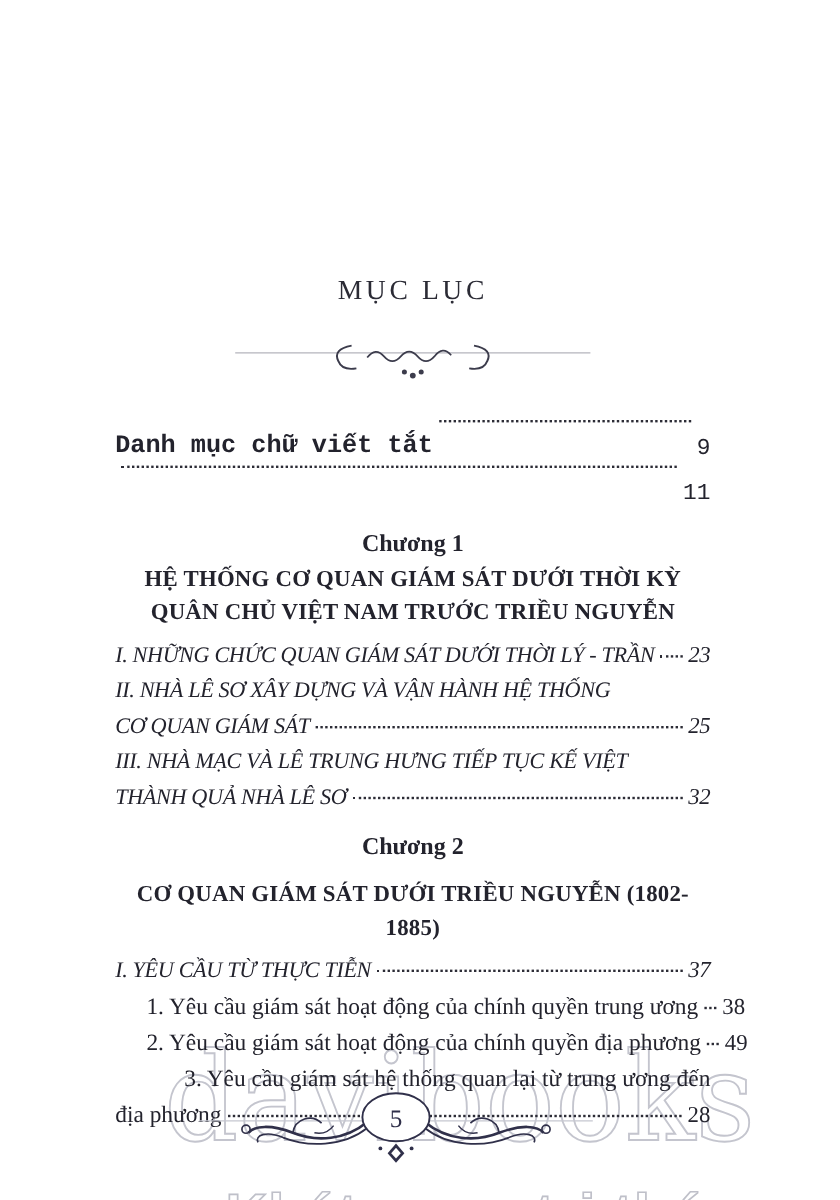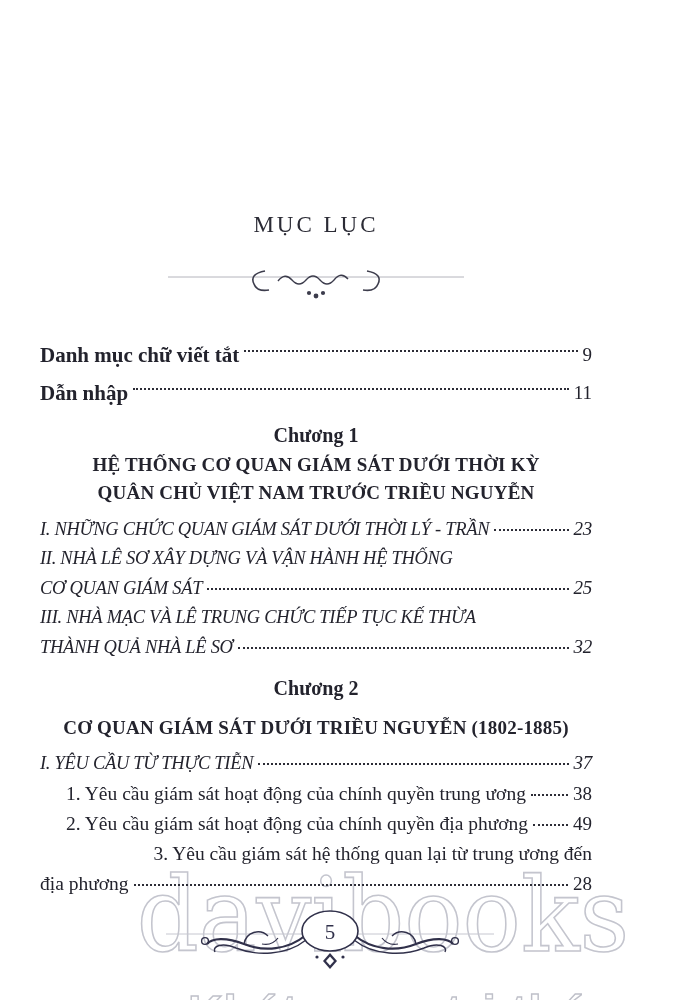--- a/index.html
+++ b/index.html
@@ -3,30 +3,30 @@
 <meta charset="utf-8">
 <style>
   * { margin:0; padding:0; box-sizing:border-box; }
   html,body { background:#888; }
   .page {
     position:relative; width:700px; height:1000px; margin:0 auto;
     background:#ffffff; overflow:hidden;
     font-family:"Liberation Serif","DejaVu Serif",serif;
     color:#23232d;
   }
-  .content { position:relative; z-index:2; padding:212px 108px 0 40px; }
+  .content { position:relative; z-index:2; padding:212px 108px 0 96px;margin-top:17px; }
 
   .doc-title {
     text-align:center; font-size:23px; font-weight:400;
     letter-spacing:3px; color:#2b2b35; line-height:26px;
   }
   .ornament-wrap { margin-top:26px; text-align:center; }
 
   .frontmatter { margin-top:30px; }
-  .fm-row { display:flex; align-items:center; font-weight:bold; font-size:21px; line-height:38px; }
+  .fm-row { display:flex; align-items:flex-start; font-weight:bold; font-size:21px; line-height:38px;font-family:Liberation Mono, monospace; }
   .fm-row .pg { font-weight:400; }
 
   .kicker { margin-top:10px; text-align:center; font-weight:bold; font-size:20px; line-height:26px; }
   .chap-title { margin-top:3px; text-align:center; font-weight:bold; font-size:19px; line-height:28px; letter-spacing:0.2px; }
   .chap2-title { margin-top:13px; }
 
   .entries { margin-top:7px;font-style:italic; }
   .row { display:flex; align-items:baseline; }
   .caps { font-size:18.5px; letter-spacing:-0.3px; line-height:29px; }
   .caps-cont { line-height:29px; }
@@ -79,21 +79,20 @@
       </svg>
     </div>
 
     <div class="frontmatter">
       <div class="fm-row">
         <span class="label">Danh mục chữ viết tắt</span>
         <span class="dots"></span>
         <span class="pg">9</span>
       </div>
       <div class="fm-row">
-        <span class="label">Dẫn nhập</span>
         <span class="dots"></span>
         <span class="pg">11</span>
       </div>
     </div>
 
     <div class="kicker">Chương 1</div>
     <div class="chap-title">
       <div>HỆ THỐNG CƠ QUAN GIÁM SÁT DƯỚI THỜI KỲ</div>
       <div>QUÂN CHỦ VIỆT NAM TRƯỚC TRIỀU NGUYỄN</div>
     </div>
@@ -106,21 +105,21 @@
       </div>
       <div>
         <div class="caps caps-cont">II. NHÀ LÊ SƠ XÂY DỰNG VÀ VẬN HÀNH HỆ THỐNG</div>
         <div class="row caps">
           <span class="label">CƠ QUAN GIÁM SÁT</span>
           <span class="dots"></span>
           <span class="pg">25</span>
         </div>
       </div>
       <div>
-        <div class="caps caps-cont">III. NHÀ MẠC VÀ LÊ TRUNG CHỨC TIẾP TỤC KẾ THỪA</div>
+        <div class="caps caps-cont">III. NHÀ MẠC VÀ LÊ TRUNG HƯNG TIẾP TỤC KẾ VIỆT</div>
         <div class="row caps">
           <span class="label">THÀNH QUẢ NHÀ LÊ SƠ</span>
           <span class="dots"></span>
           <span class="pg">32</span>
         </div>
       </div>
     </div>
 
     <div class="kicker" style="margin-top:13px;">Chương 2</div>
     <div class="chap-title chap2-title">

